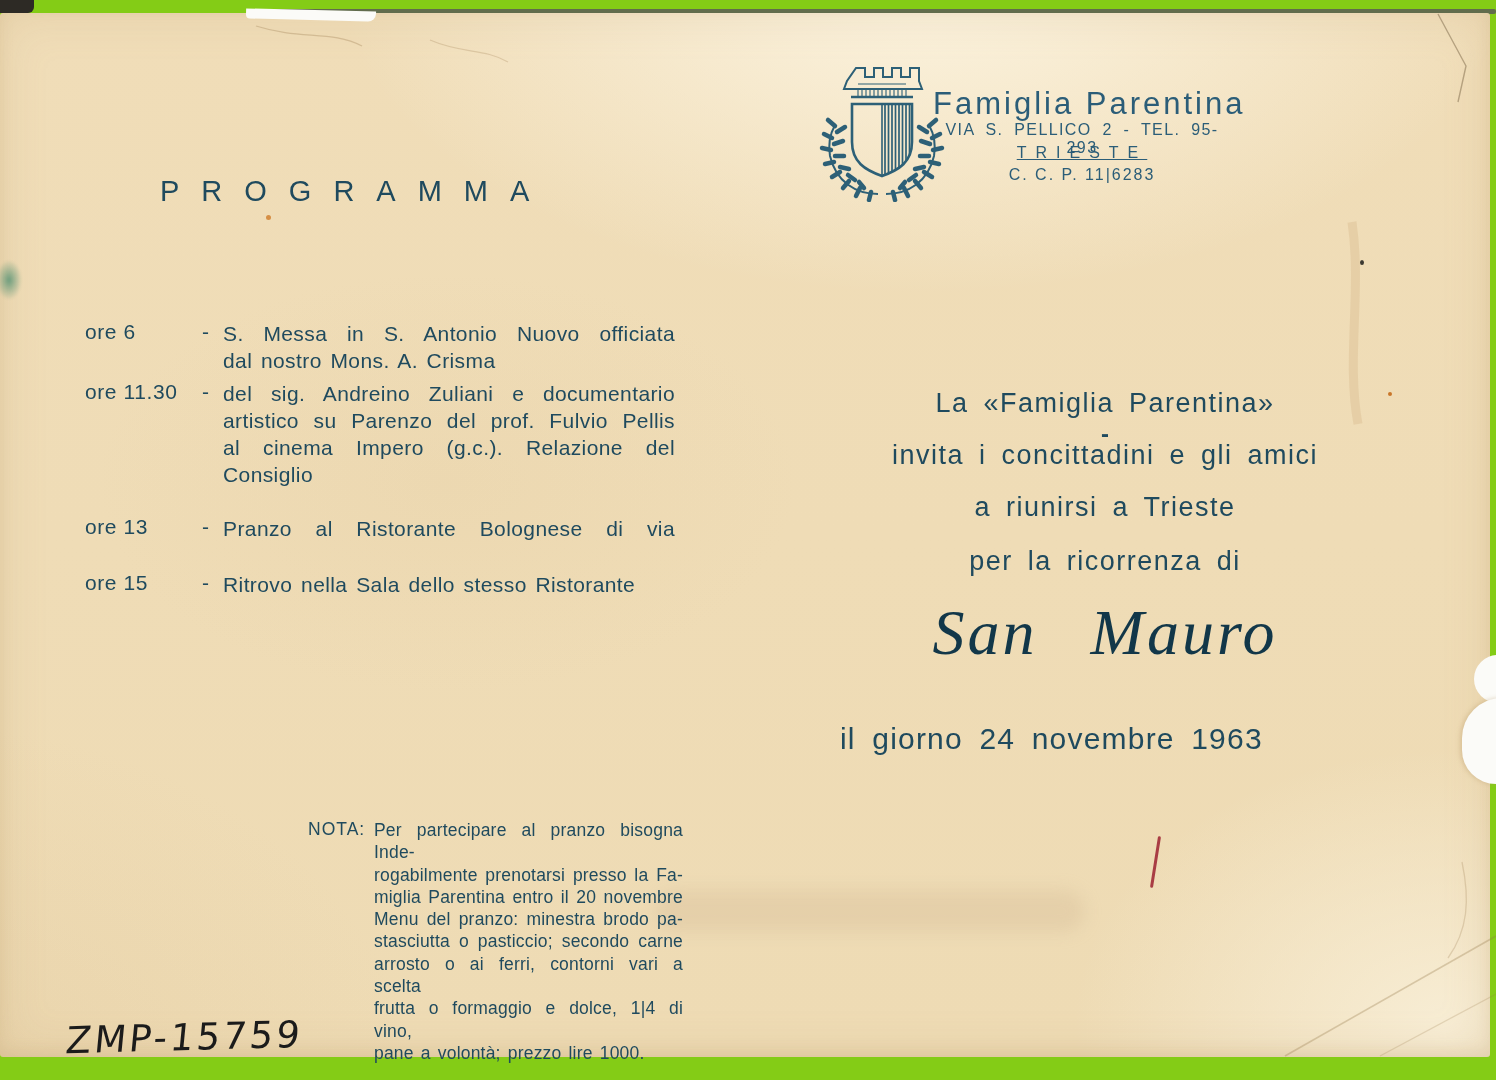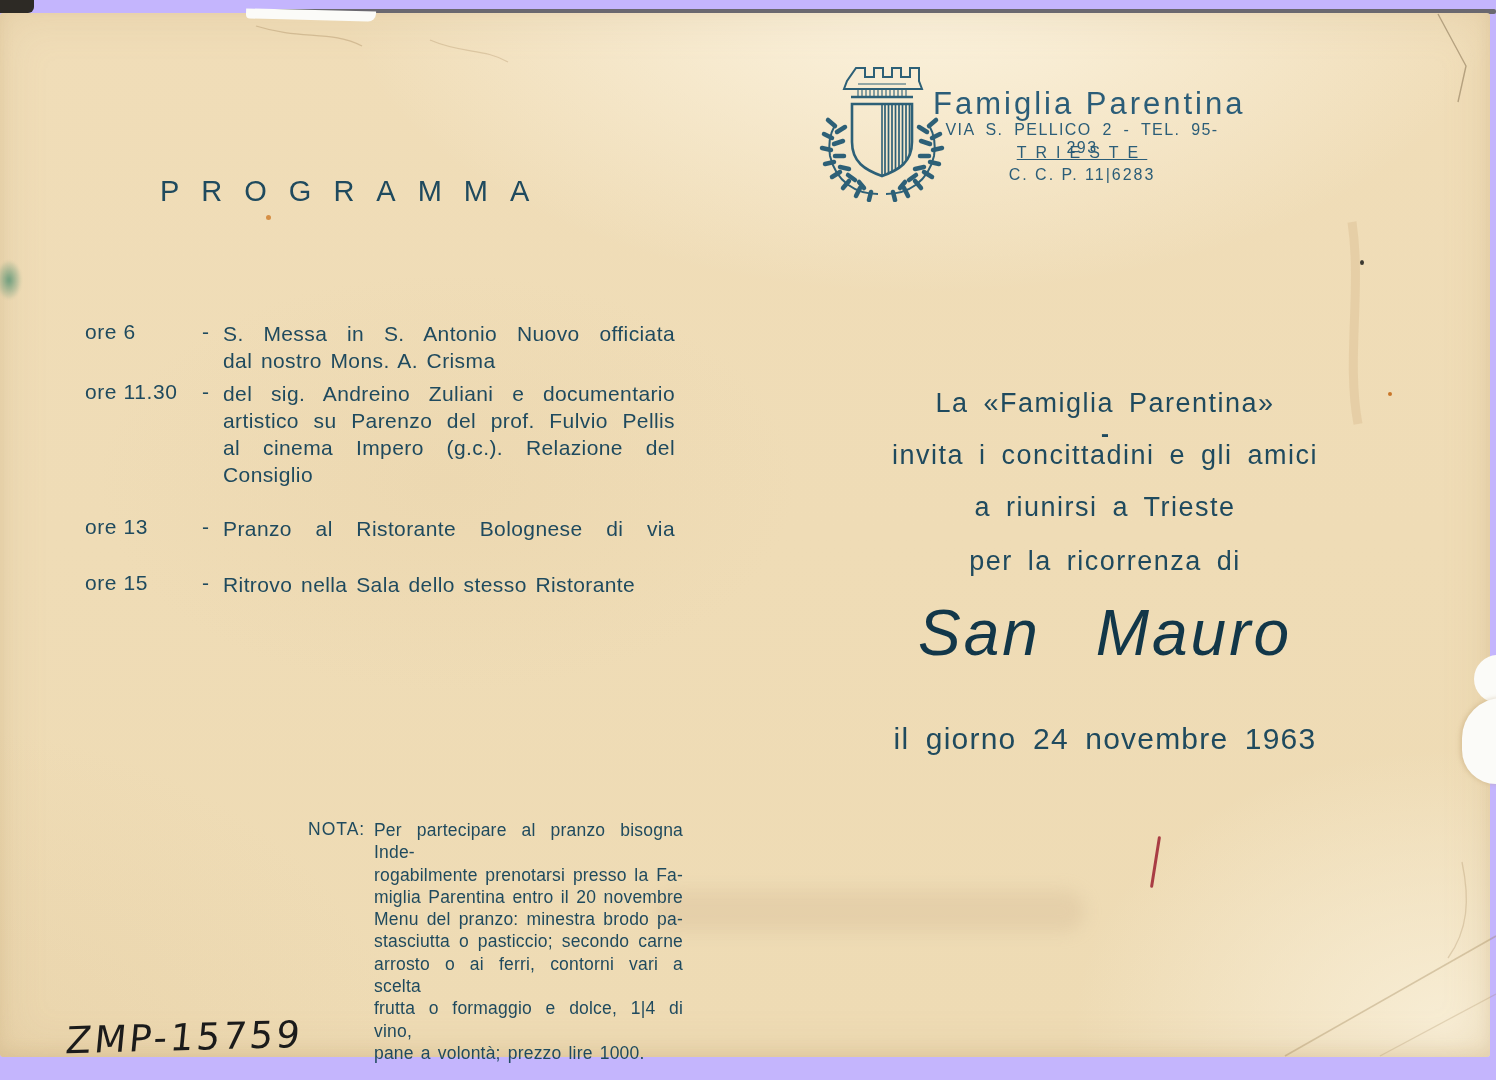--- a/index.html
+++ b/index.html
@@ -1,17 +1,17 @@
 <!DOCTYPE html>
 <html><head>
 <meta charset="utf-8">
 <style>
   html,body{margin:0;padding:0;background:#fbfbf8;}
   .canvas{position:relative;width:1496px;height:1080px;overflow:hidden;
-          background:#c4b5fd;font-family:"Liberation Sans",sans-serif;
+          background:#84cc16;font-family:"Liberation Sans",sans-serif;
           -webkit-font-smoothing:antialiased;}
   .abs{position:absolute;}
   
   .topline{left:258px;top:9px;width:1238px;height:5px;background:#5a5a56;opacity:.85;border-radius:2px;}
   .topblob{left:0;top:0;width:34px;height:13px;background:#2d2a25;border-radius:0 0 6px 0;}
   
   .paper{left:0;top:13px;width:1490px;height:1044px;border-radius:3px;
     background:
       radial-gradient(950px 520px at 62% -4%, rgba(253,246,228,.95), rgba(253,246,228,0) 62%),
       radial-gradient(620px 460px at 97% 97%, rgba(249,240,218,.85), rgba(249,240,218,0) 60%),
@@ -46,22 +46,22 @@
   .sched{left:85px;top:0;width:600px;height:0;}
   .time{position:absolute;left:0;font-size:21px;letter-spacing:.6px;color:var(--ink);white-space:nowrap;}
   .sep{position:absolute;left:117px;font-size:21px;color:var(--ink);}
   .body{position:absolute;left:138px;width:452px;font-size:21px;line-height:27px;letter-spacing:.4px;word-spacing:2.5px;color:var(--ink);}
   .jline{text-align:justify;text-align-last:justify;}
   .lline{text-align:left;}
 
   
   .inv-line{left:840px;width:530px;text-align:center;font-size:27px;letter-spacing:1.5px;word-spacing:6px;color:var(--ink);}
   .inv-dash{left:840px;width:530px;text-align:center;font-size:24px;font-weight:bold;color:var(--ink);}
-  .event-script{left:840px;top:596px;width:530px;text-align:center;font-family:Liberation Sans, sans-serif;font-style:italic;font-size:64px;font-weight:500;letter-spacing:3px;word-spacing:34px;color:#123749;}
-  .event-date{left:840px;top:722px;width:530px;text-align:center;font-size:30px;letter-spacing:1.2px;word-spacing:7px;color:var(--ink);}
+  .event-script{left:840px;top:596px;width:530px;text-align:center;font-family:Liberation Serif, serif;font-style:italic;font-size:64px;font-weight:500;letter-spacing:3px;word-spacing:34px;color:#123749;}
+  .event-date{left:840px;top:722px;width:530px;text-align:left;font-size:30px;letter-spacing:1.2px;word-spacing:7px;color:var(--ink);}
 
   
   .nota-label{left:308px;top:819px;font-size:17.5px;letter-spacing:1px;color:var(--ink);}
   .nota-body{left:374px;top:819px;width:309px;font-size:17.5px;line-height:22.3px;letter-spacing:.2px;word-spacing:2px;color:var(--ink);}
 
   .handwrite{left:66px;top:1016px;font-size:37px;letter-spacing:3px;color:#1b1b1b;font-family:"DejaVu Sans",sans-serif;transform:rotate(-1.5deg) skewX(-7deg);font-weight:500;}
 </style>
 </head>
 <body>
 

